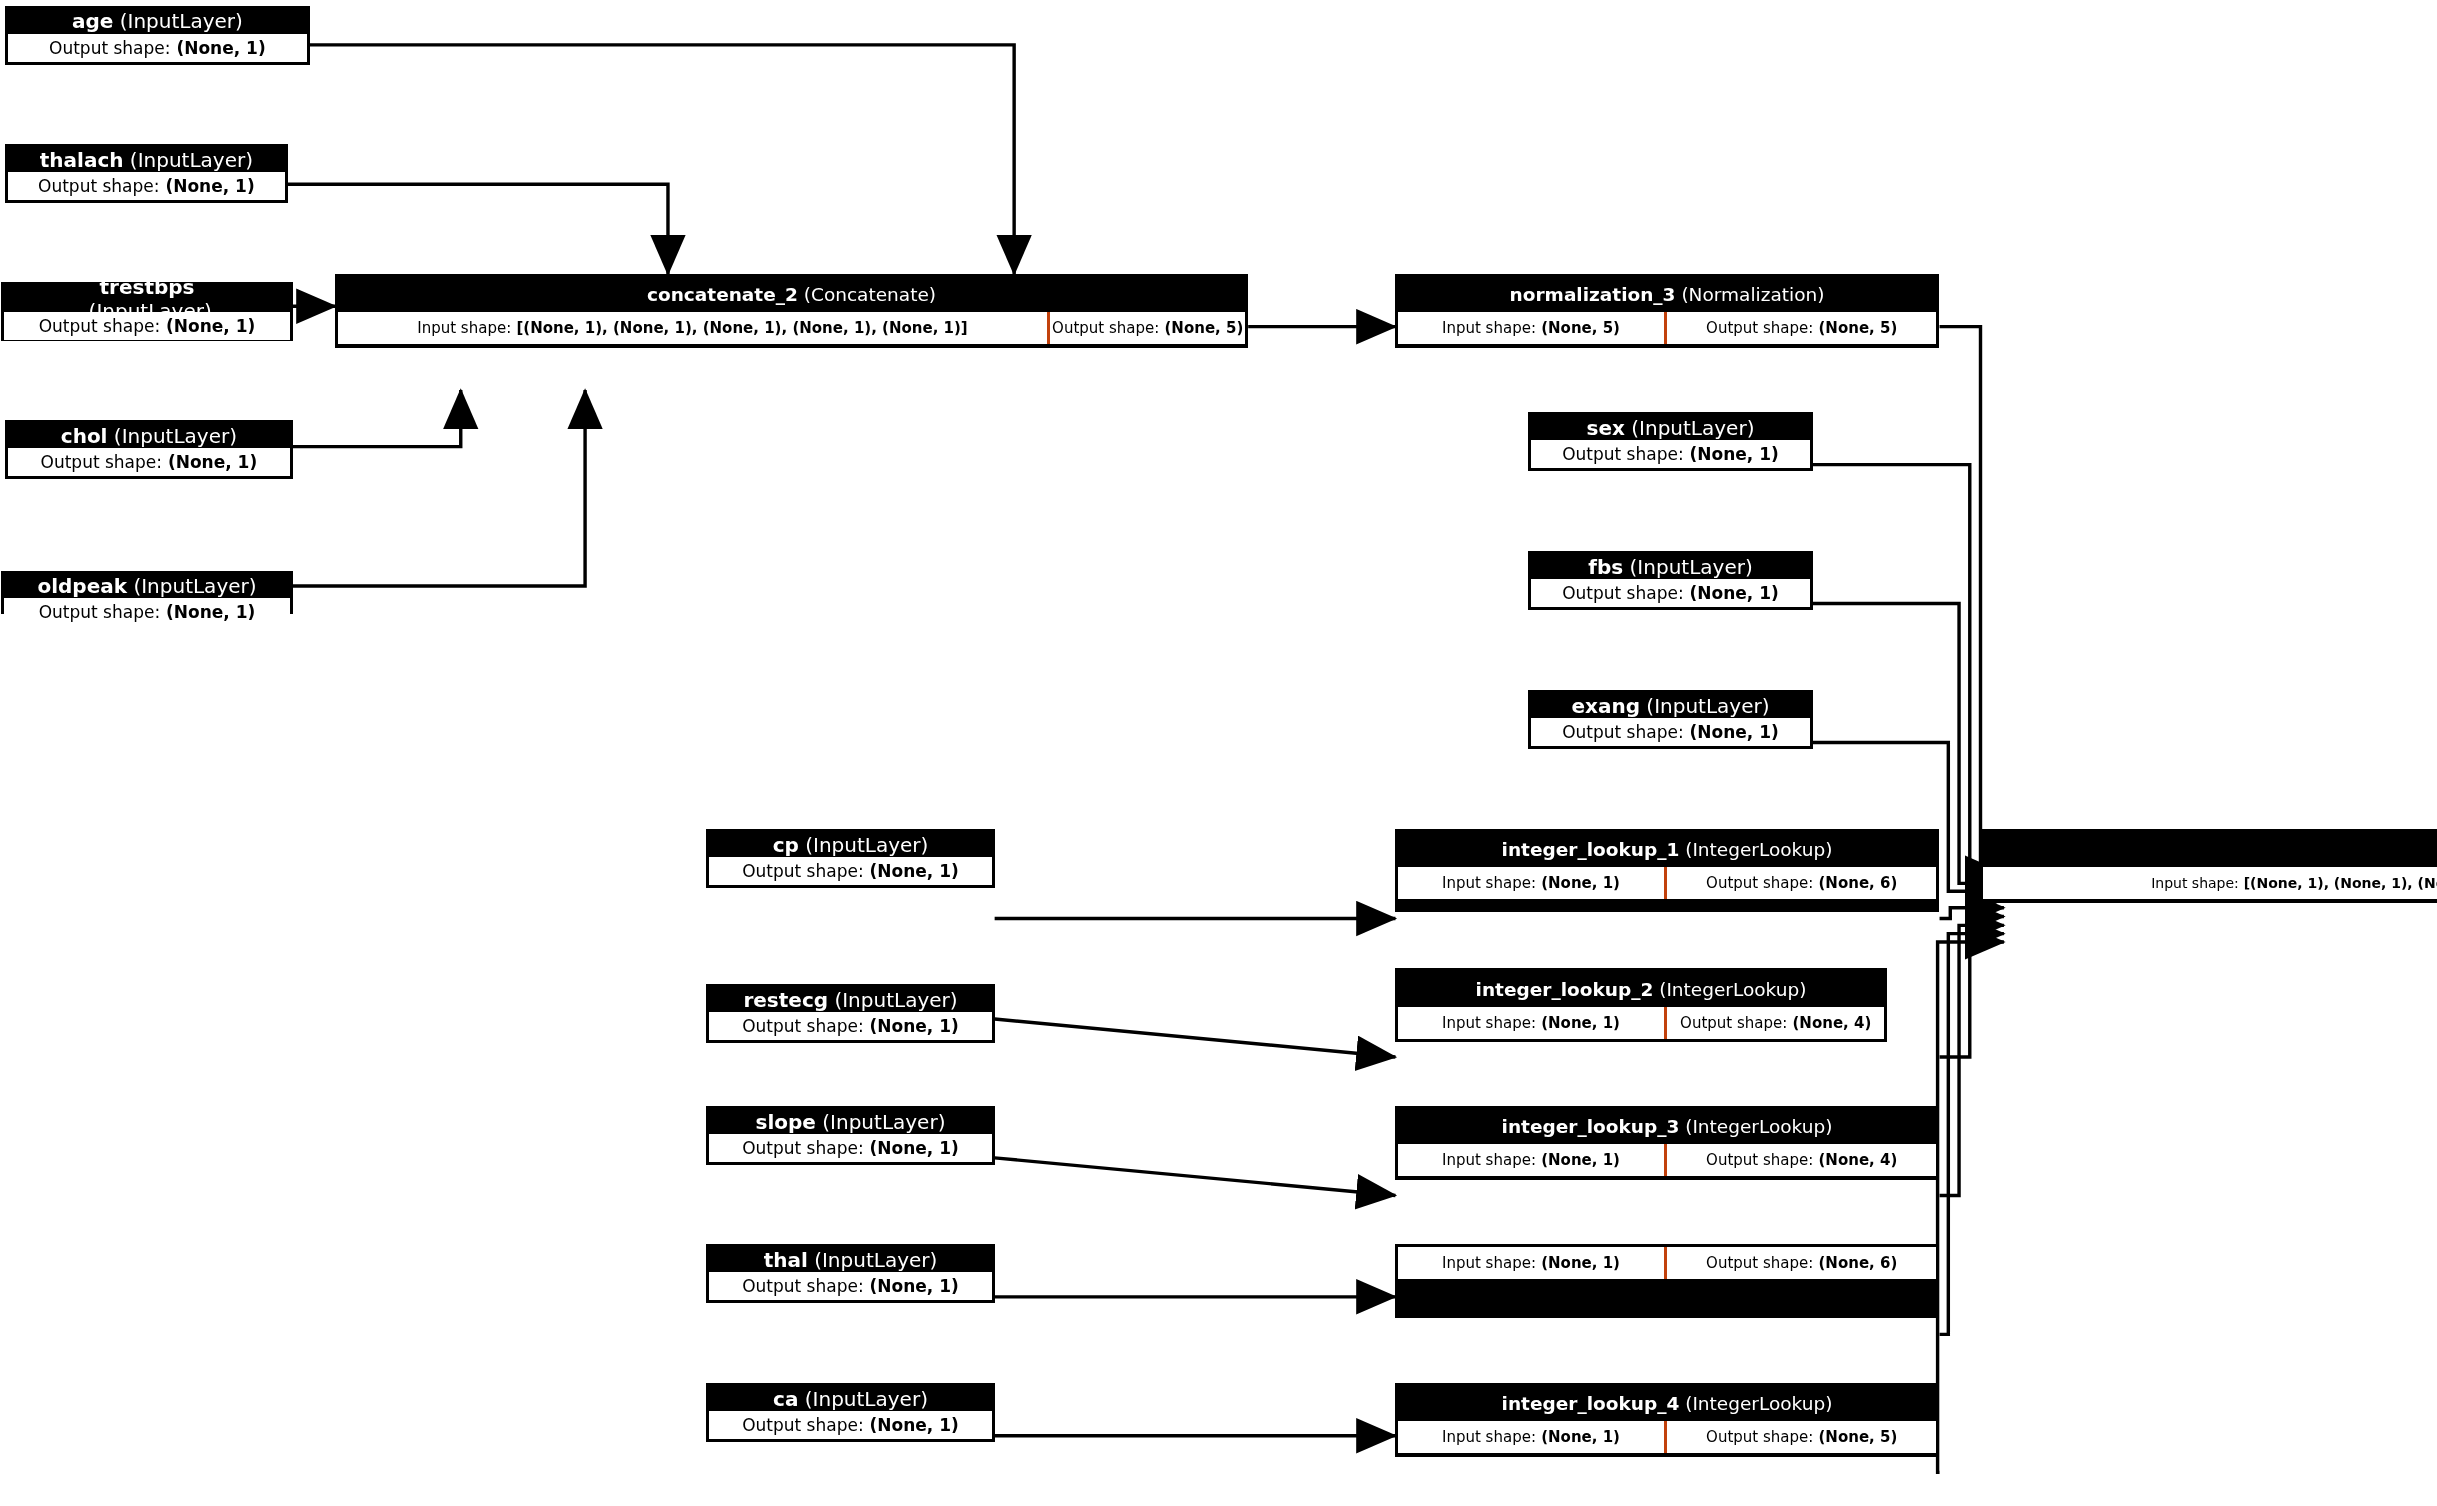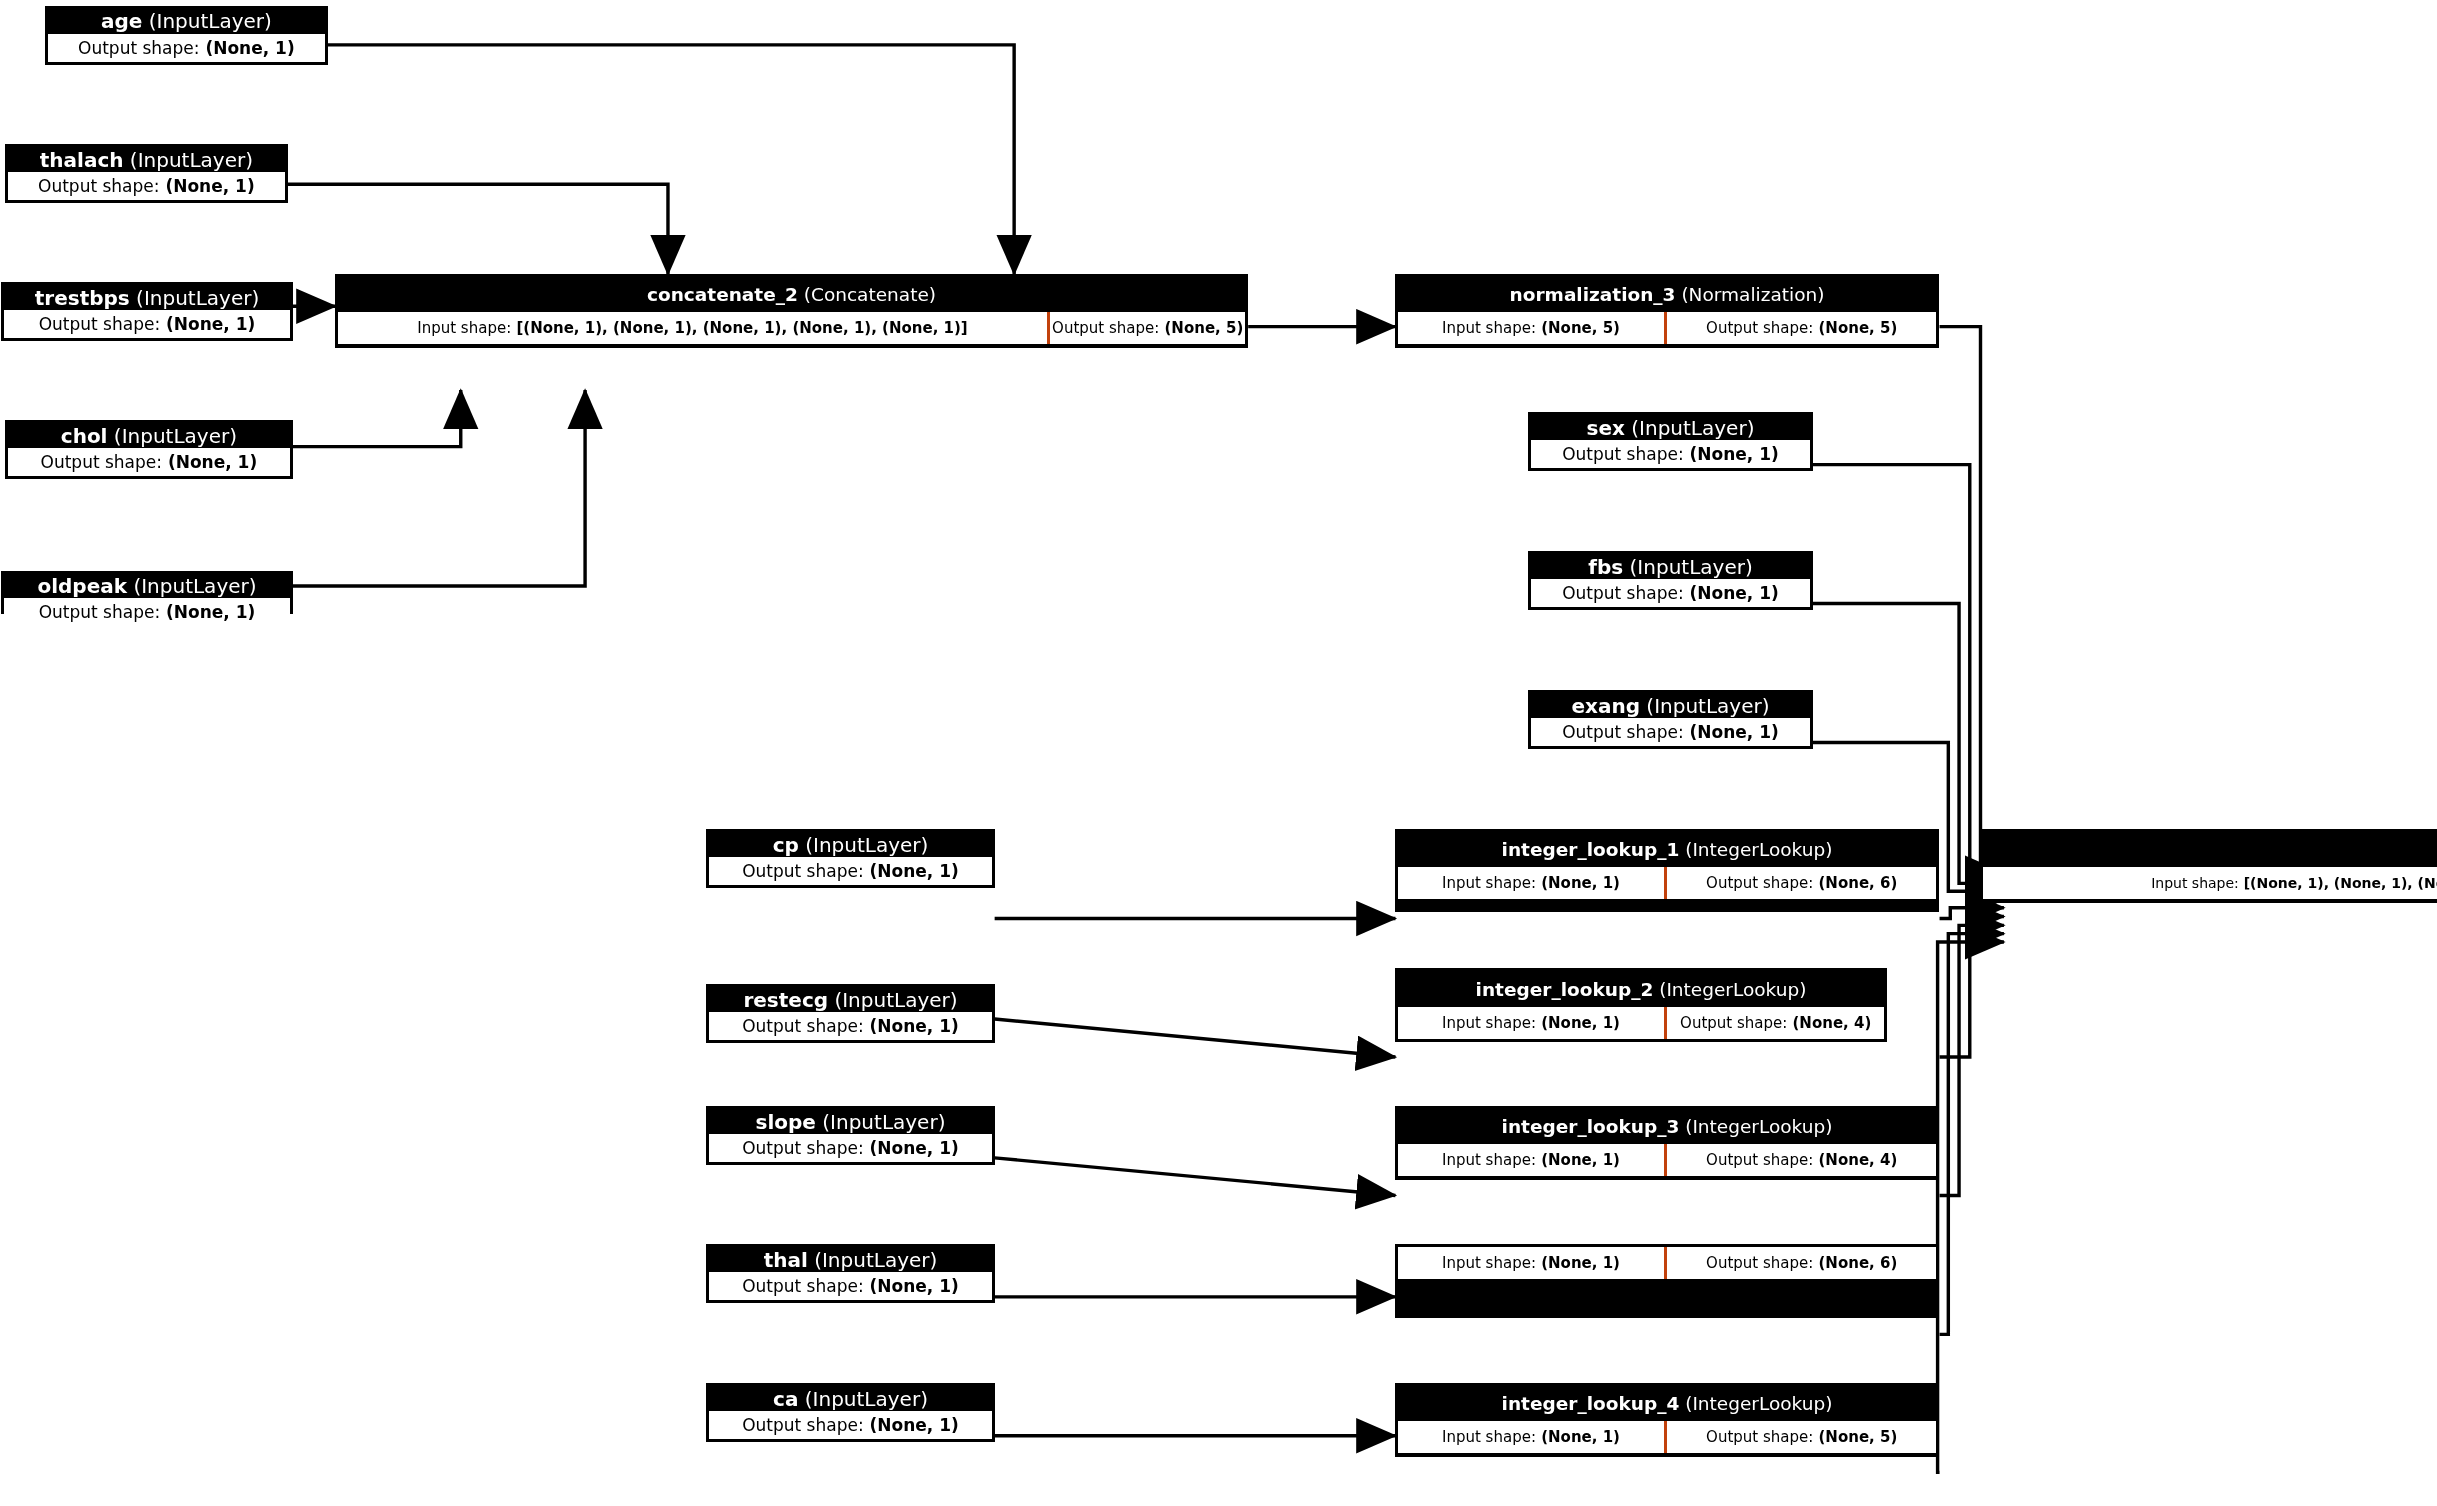--- a/index.html
+++ b/index.html
@@ -132,21 +132,21 @@
       <path d="M 3978,2168 L 4040,2168 L 4040,1880 L 4110,1880"></path>
 
       <path d="M 3978,2452 L 4018,2452 L 4018,1898 L 4110,1898"></path>
 
       <path d="M 3978,2737 L 3996,2737 L 3996,1915 L 4110,1915"></path>
 
       <path d="M 3978,3020 L 3974,3020 L 3974,1932 L 4110,1932"></path>
     </g>
   </svg>
 
-  <div class="node big" style="left:4.9px; top:5.9px; width:283px; height:59px;margin-left:40px;">
+  <div class="node big" style="left:4.9px; top:5.9px; width:305px; height:59px;">
     <div class="node-title" style="height:27px;">
       <span class="nm">age</span>
         <span class="ty">(InputLayer)</span>
     </div>
     <div class="node-body" style="height:28px;">
       <div class="cell">
         <span class="lbl">Output shape:</span>
           <span class="val">(None, 1)</span>
       </div>
     </div>
@@ -159,21 +159,21 @@
     </div>
     <div class="node-body" style="height:28px;">
       <div class="cell">
         <span class="lbl">Output shape:</span>
           <span class="val">(None, 1)</span>
       </div>
     </div>
   </div>
 
   <div class="node big" style="left:1px; top:282px; width:292px; height:59px;">
-    <div class="node-title" style="height:27px;">
+    <div class="node-title" style="height:27px;flex-direction:column;">
       <span class="nm">trestbps</span>
         <span class="ty">(InputLayer)</span>
     </div>
     <div class="node-body" style="height:28px;">
       <div class="cell">
         <span class="lbl">Output shape:</span>
           <span class="val">(None, 1)</span>
       </div>
     </div>
   </div>

